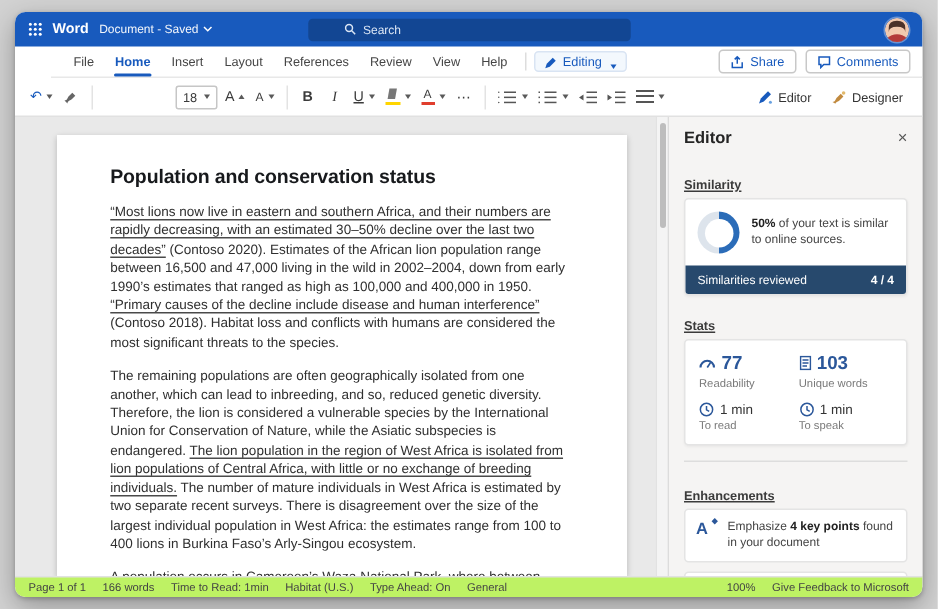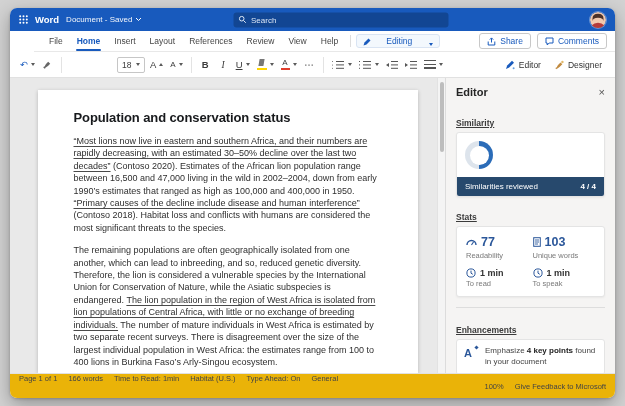--- a/index.html
+++ b/index.html
@@ -16,32 +16,32 @@
     box-shadow:0 6px 18px rgba(0,0,0,.30), 0 1px 3px rgba(0,0,0,.2);
     display:flex; flex-direction:column;
   }
   
   .titlebar { height:23px; background:#185abd; display:flex; align-items:center;
     padding:0 9px; gap:7px; flex:0 0 auto; position:relative; }
   .app-name { color:#fff; font-size:9.5px; font-weight:bold; }
   .doc-name { color:rgba(255,255,255,.95); font-size:8px; display:flex; align-items:center; gap:3px; }
   .search-box { position:absolute; left:50%; top:50%; transform:translate(-50%,-50%);
     width:215px; height:15px; background:rgba(0,0,0,.22); border-radius:3px;
-    display:flex; align-items:center; gap:5px; padding:0 5px; color:#dbe6f5; font-size:8px;margin-left:28px; }
+    display:flex; align-items:center; gap:5px; padding:0 24px; color:#dbe6f5; font-size:8px; }
   .avatar { margin-left:auto; width:16px; height:16px; border-radius:50%; overflow:hidden;
     flex:0 0 auto; box-shadow:0 0 0 1px rgba(255,255,255,.35); }
   
   .tabsrow { height:21px; display:flex; align-items:center; padding:0 8px;
     font-size:8.5px; color:#454545; border-bottom:1px solid #e8e8e8; background:#fff; flex:0 0 auto;margin-left:24px; }
   .tab { padding:0 7px; height:100%; display:flex; align-items:center; position:relative; cursor:default; }
   .tab.active { color:#185abd; font-weight:bold; }
   .tab.active::after { content:""; position:absolute; left:6px; right:6px; bottom:0;
     height:2px; background:#185abd; border-radius:1px; }
   .vsep { width:1px; height:12px; background:#ddd; margin:0 5px; }
-  .editing-pill { display:flex; align-items:flex-end; gap:15px; color:#185abd; font-size:8.5px;
+  .editing-pill { display:flex; align-items:flex-end; gap:4px; color:#185abd; font-size:8.5px;
     border:1px solid #d9e4f3; background:#f3f8fd; border-radius:3px; padding:1px 6px; }
   .right-btns { margin-left:auto; display:flex; gap:6px; }
   .pill-btn { display:flex; align-items:center; gap:4px; border:1px solid #c8c8c8;
     border-radius:3px; padding:0 7px; font-size:8.5px; color:#185abd; background:#fff; height:16px; }
   
   .toolbar { height:26px; display:flex; align-items:center; padding:0 8px; gap:3px;
     border-bottom:1px solid #e1e1e1; background:#fff; flex:0 0 auto; font-size:9.5px; color:#3b3b3b; }
   .tbtn { min-width:15px; height:18px; display:flex; align-items:center; justify-content:center;
     border-radius:2px; padding:0 2px; gap:1px; cursor:default; }
   .sep { width:1px; height:16px; background:#e3e3e3; margin:0 3px; flex:0 0 auto; }
@@ -106,36 +106,36 @@
   .sim-body { display:flex; gap:8px; padding:8px; align-items:center; }
   .ring { width:28px; height:28px; border-radius:50%;
     background:conic-gradient(#2b6cb8 0 180deg, #dde4ec 180deg 360deg); position:relative; flex:0 0 auto; }
   .ring::after { content:""; position:absolute; inset:4.5px; background:#fff; border-radius:50%; }
   .sim-text { font-size:8px; line-height:1.35; color:#444; }
   .sim-footer { background:#27496d; color:#fff; font-size:8px; display:flex;
     padding:5px 8px; border-radius:0 0 2px 2px; align-items:center; }
   .sim-footer .count { margin-left:auto; font-weight:bold; }
   .stats-grid { display:grid; grid-template-columns:1fr 1fr; padding:8px 9px; gap:8px 4px; margin-bottom:4px; }
   .stat-num { font-size:12.5px; font-weight:bold; color:#2b579a; display:flex; align-items:center; gap:4px; }
-  .stat-min { font-size:9px; font-weight:bold; color:#333; display:flex; gap:4px; align-items:center; }
+  .stat-min { font-size:9px; font-weight:normal; color:#333; display:flex; gap:4px; align-items:center; }
   .stat-label { font-size:7.5px; color:#797979; margin-top:1.5px; }
   .ep-divider { border:none; border-top:1px solid #ddd; margin:6px 0 2px; }
   .enh-row { display:flex; gap:7px; padding:6px 7px; background:#fff; border:1px solid #e4e4e4;
     border-radius:3px; margin-bottom:6px; align-items:flex-start; font-size:8px; line-height:1.35; color:#444; }
   .enh-icon { flex:0 0 14px; position:relative; height:14px; }
   .enh-A { font-size:11px; font-weight:bold; color:#2b579a; }
   .spark { position:absolute; right:0; top:0; width:3px; height:3px; background:#2b579a; transform:rotate(45deg); }
   .icon-nav { position:absolute; left:1px; top:2px; width:11px; height:1.5px; background:#2b579a;
     box-shadow:0 4px 0 #2b579a, 0 8px 0 #2b579a; }
   .icon-nav::after { content:""; position:absolute; left:2px; top:2px; width:7px; height:1px;
     background:#7ba0cc; box-shadow:0 4px 0 #7ba0cc; }
   .bold-frag { font-weight:bold; color:#222; }
   
-  .statusbar { height:25px; background:#eab308; border-top:1px solid #e1e1e1; display:flex;
-    padding:0 9px; font-size:7.5px; color:#444; gap:11px; flex:0 0 auto; }
+  .statusbar { height:14px; background:#bef264; border-top:1px solid #e1e1e1; display:flex;
+    align-items:center; padding:0 9px; font-size:7.5px; color:#444; gap:11px; flex:0 0 auto; }
   .statusbar .right { margin-left:auto; display:flex; gap:11px; align-items:center; }
   svg { display:block; }
 </style>
 </head>
 <body>
 
 <div class="window">
 
   <div class="titlebar">
     <span>
@@ -309,20 +309,21 @@
     <aside class="editor-panel">
       <div class="ep-header">
         <span class="ep-title">Editor</span>
         <span class="ep-close">×</span>
       </div>
 
       <div class="section-label">Similarity</div>
       <div class="card">
         <div class="sim-body">
           <div class="ring"></div>
+          <div class="sim-text"><span class="bold-frag">50%</span><span> of your text is similar to online sources.</span></div>
         </div>
         <div class="sim-footer">
           <span>Similarities reviewed</span>
           <span class="count">4 / 4</span>
         </div>
       </div>
 
       <div class="section-label">Stats</div>
       <div class="card stats-grid">
         <div>

